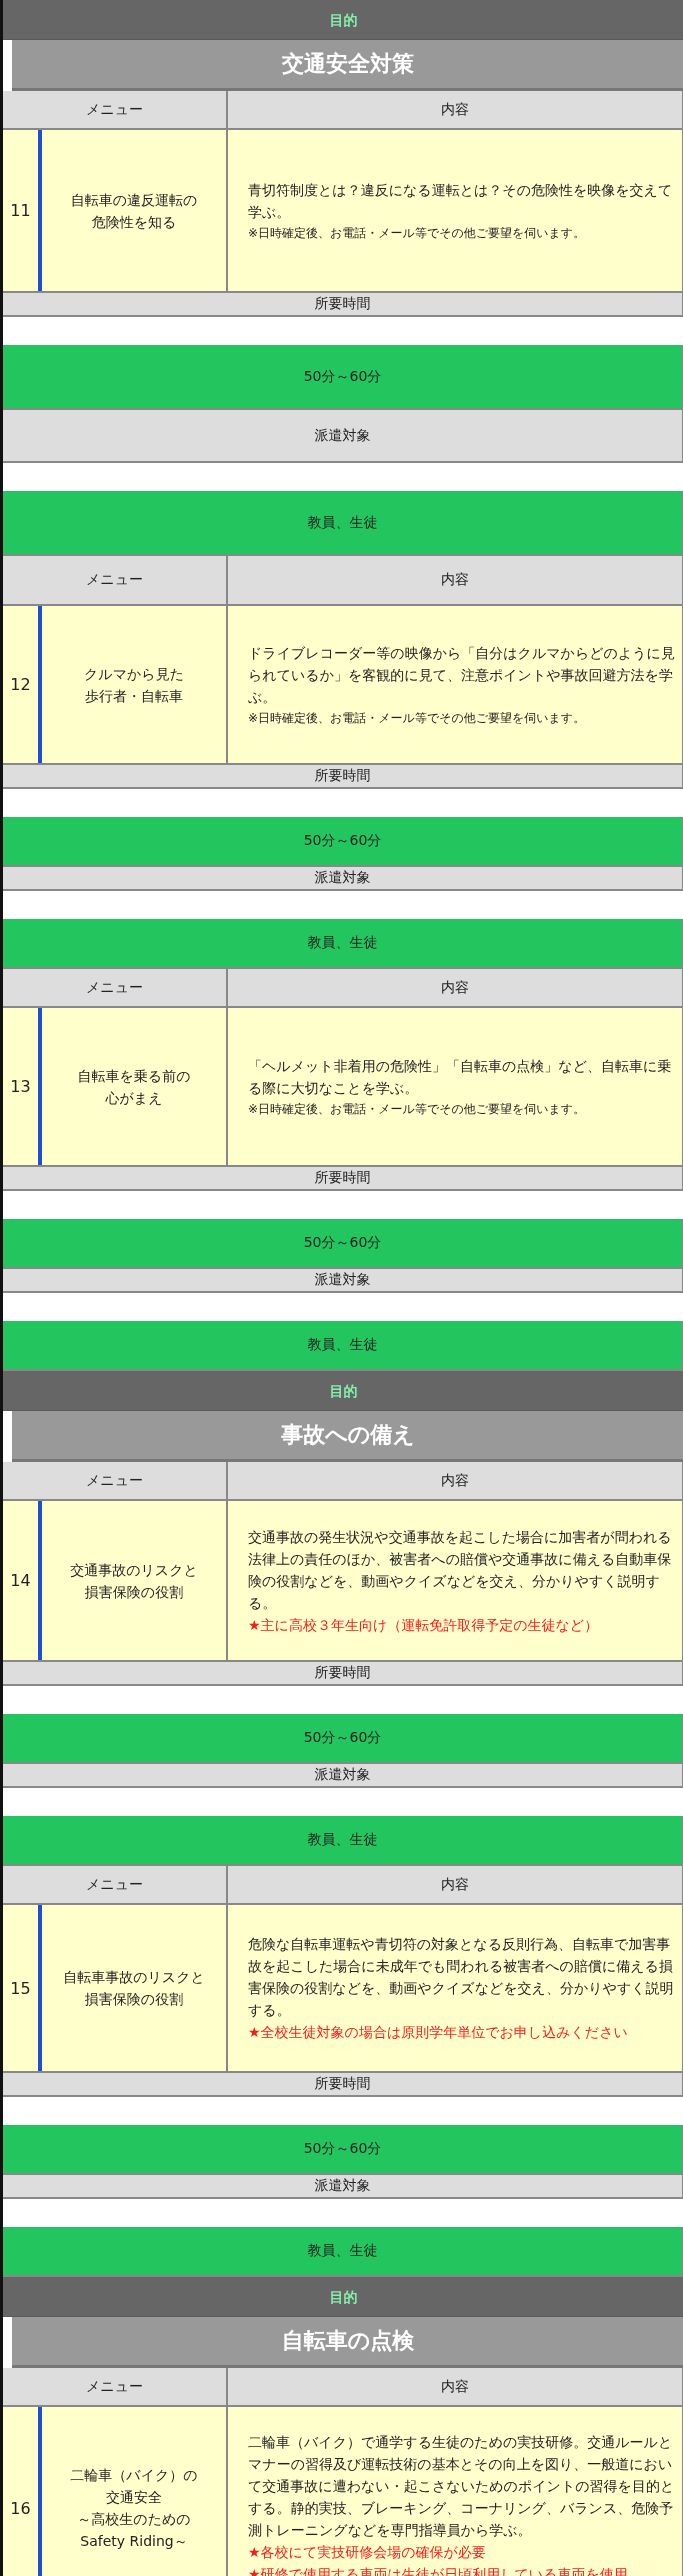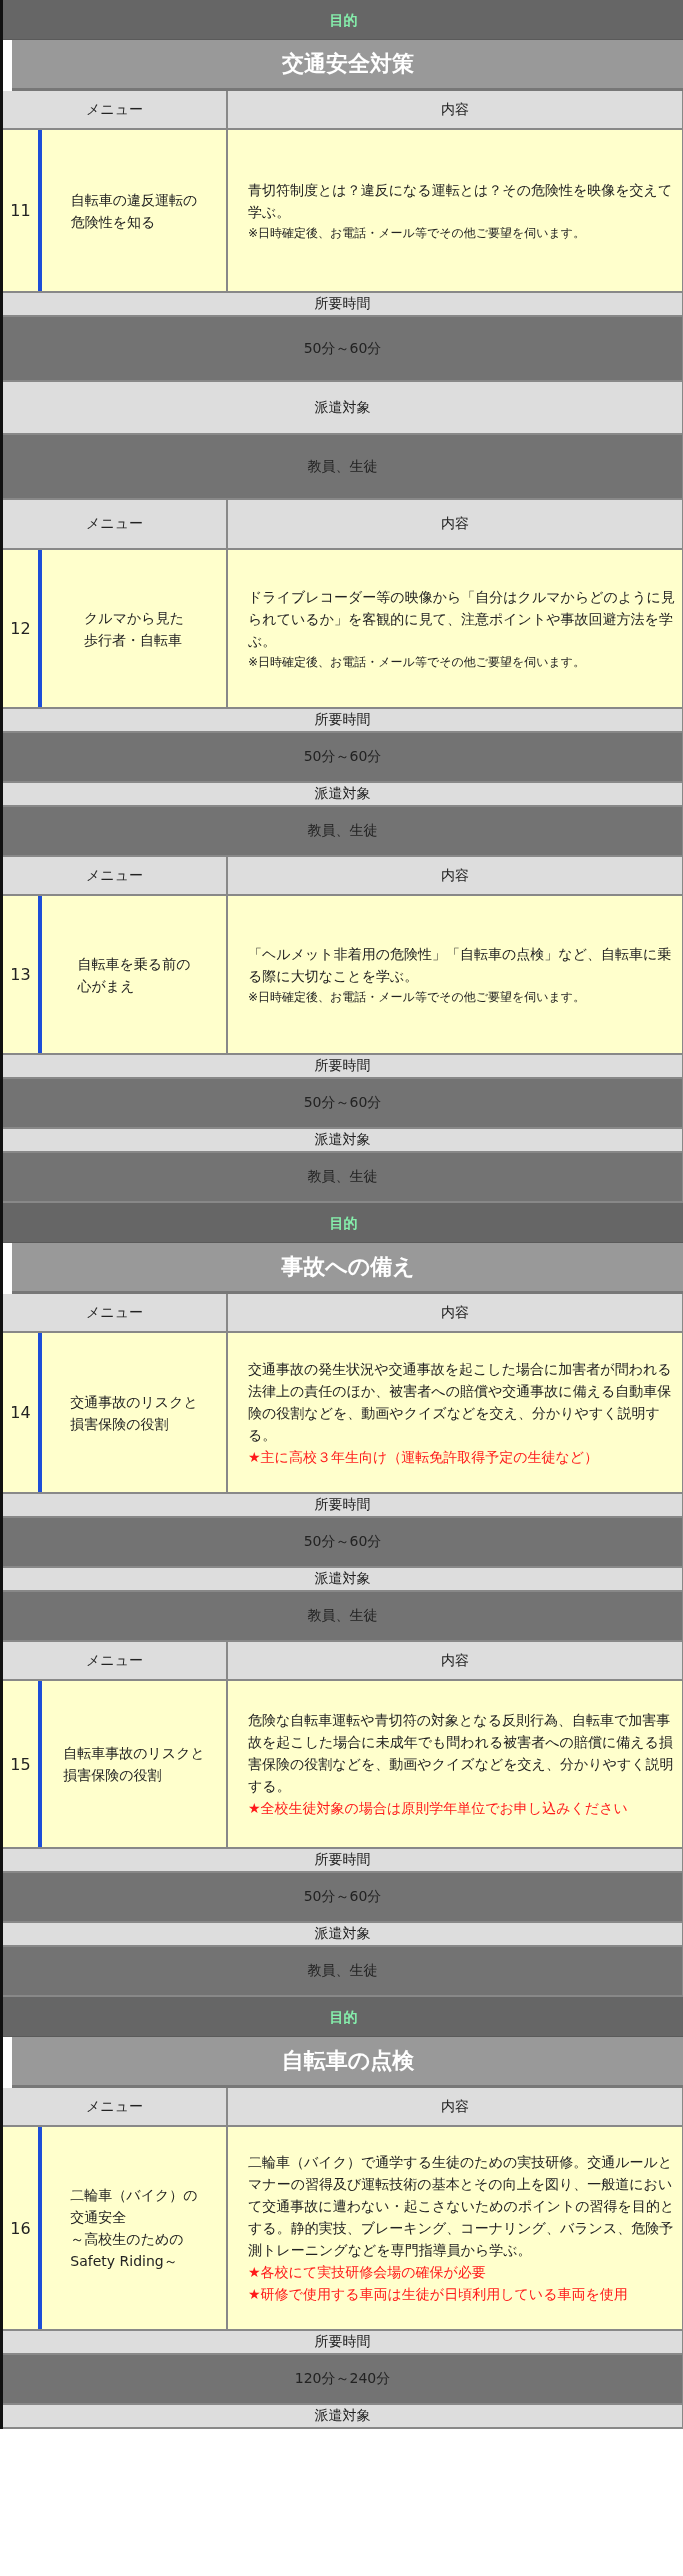--- a/index.html
+++ b/index.html
@@ -70,20 +70,21 @@
     width: 39px;
     border-right: 4px solid #1d4ed8;
     display: flex; align-items: center; justify-content: center;
     box-sizing: border-box;
     font-size: 16px;
   }
   .item .c-name {
     width: 186px;
     border-right: 2px solid #888;
     display: flex; align-items: center; justify-content: center;
+    text-align: center;
     line-height: 22px;
     box-sizing: border-box;
     white-space: pre-line;
   }
   .item .c-desc {
     flex: 1;
     display: flex;
     flex-direction: column;
     justify-content: center;
     padding: 0 0 0 20px;
@@ -94,25 +95,26 @@
   .item .c-desc .note { font-size: 12px; line-height: 20px; }
   .item .c-desc .red { color: #ff1a1a; }
   .label-row {
     background: #dddddd;
     height: 24px;
     justify-content: center;
     align-items: center;
     font-size: 14px;
   }
   .value-row {
-    background: #737373;
+    background: #22c55e;
     height: 50px;
     justify-content: center;
     align-items: center;
     font-size: 14px;
+    margin-top: 28px;
   }
 </style>
 </head>
 <body>
 
 <div class="page">
 
   <div class="section">
     <div class="purpose-bar">目的</div>
     <div class="title-bar">交通安全対策</div>

